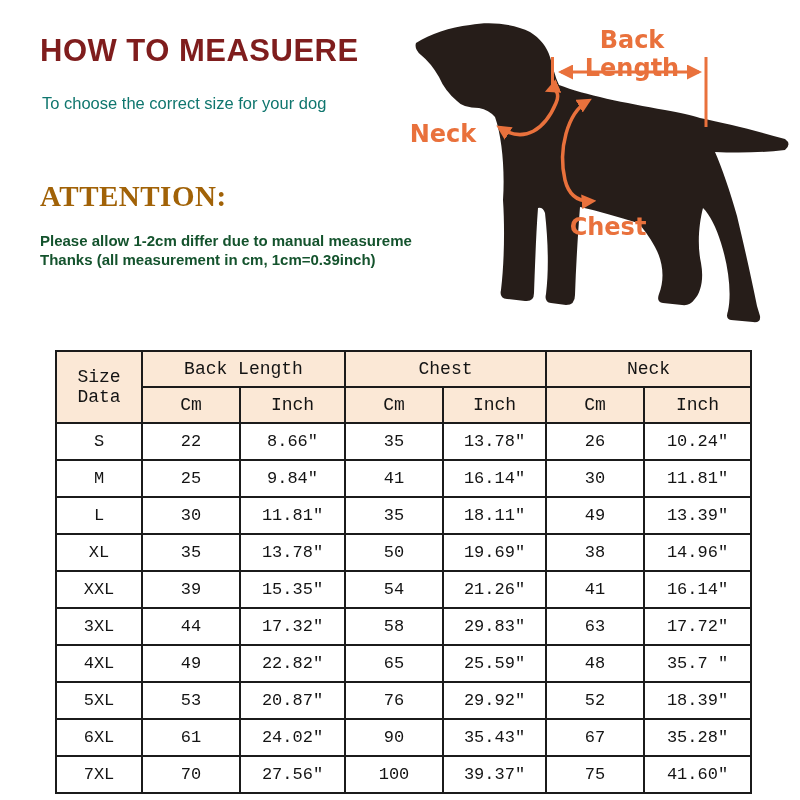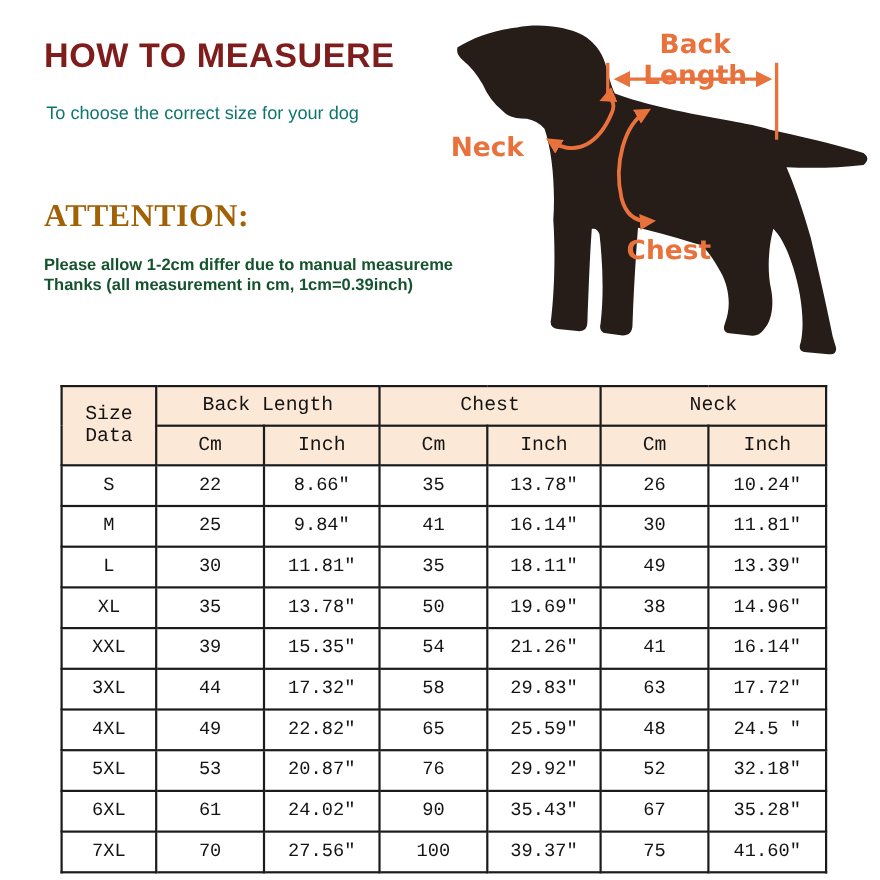--- a/index.html
+++ b/index.html
@@ -204,30 +204,30 @@
           <td>63</td>
           <td>17.72″</td>
         </tr>
         <tr>
           <td>4XL</td>
           <td>49</td>
           <td>22.82″</td>
           <td>65</td>
           <td>25.59″</td>
           <td>48</td>
-          <td>24.5 ″</td>
+          <td>35.7 ″</td>
         </tr>
         <tr>
           <td>5XL</td>
           <td>53</td>
           <td>20.87″</td>
           <td>76</td>
           <td>29.92″</td>
           <td>52</td>
-          <td>32.18″</td>
+          <td>18.39″</td>
         </tr>
         <tr>
           <td>6XL</td>
           <td>61</td>
           <td>24.02″</td>
           <td>90</td>
           <td>35.43″</td>
           <td>67</td>
           <td>35.28″</td>
         </tr>

